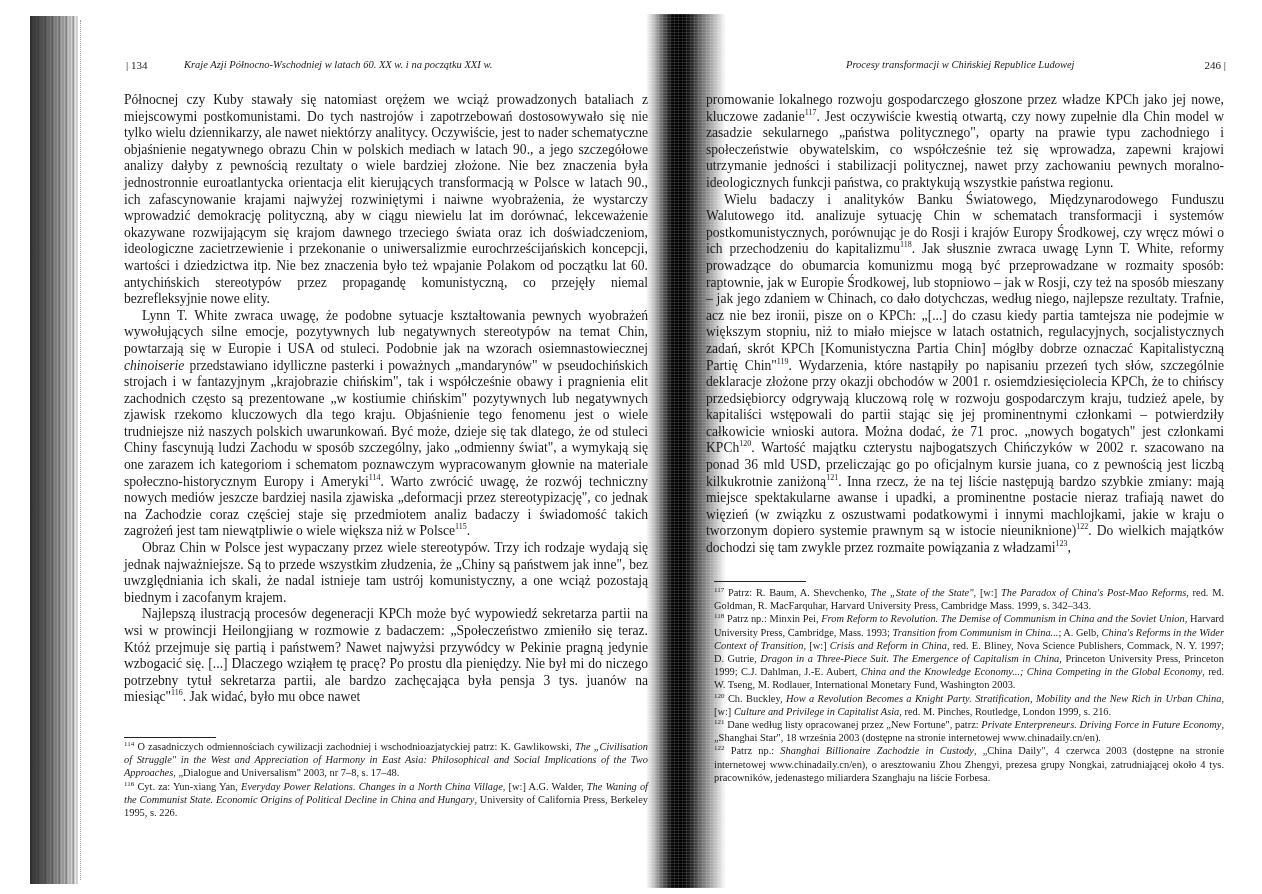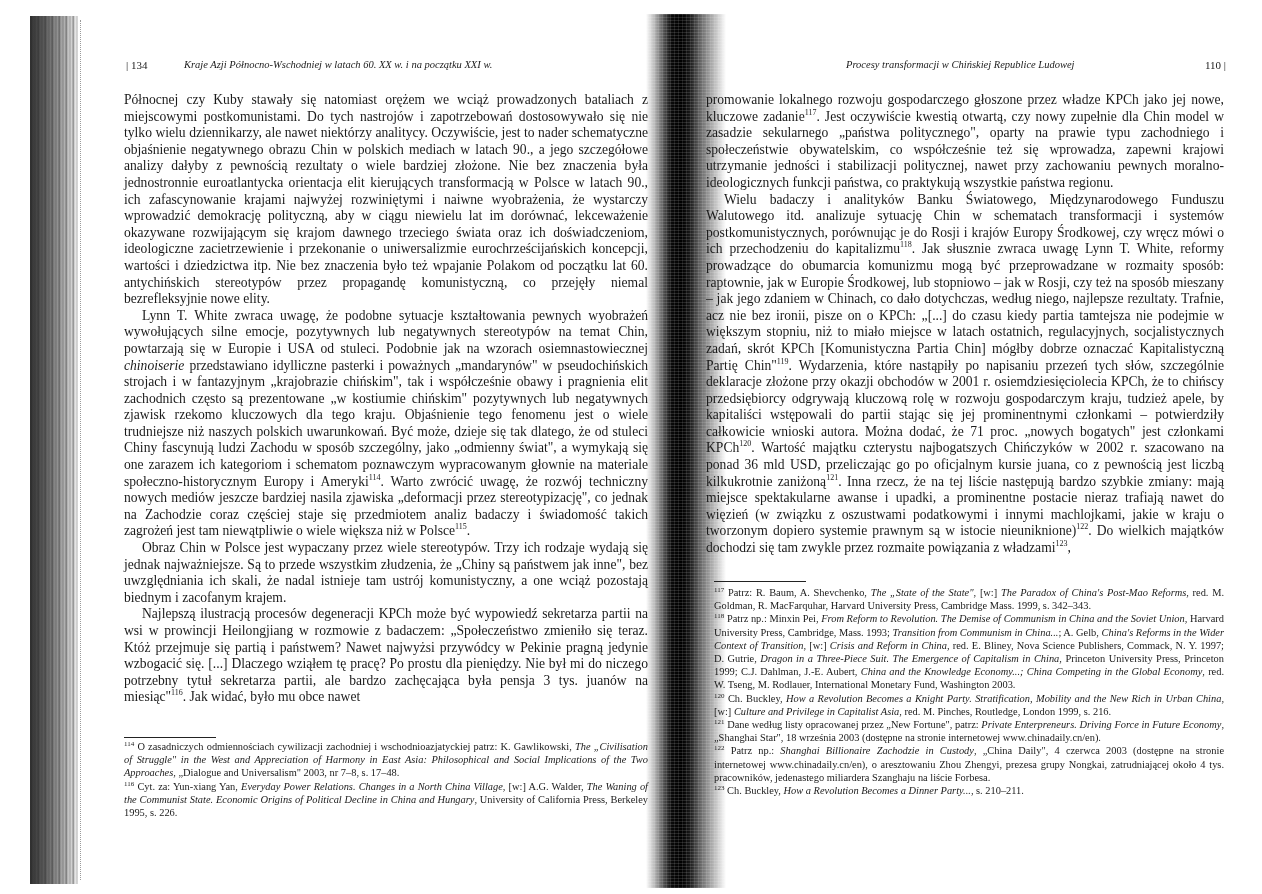--- a/index.html
+++ b/index.html
@@ -111,32 +111,31 @@
     <div class="fn-rule"></div>
     <div class="footnotes">
       <p><sup>114</sup><span> O zasadniczych odmiennościach cywilizacji zachodniej i wschodnioazjatyckiej patrz: K. Gawlikowski, </span><i>The „Civilisation of Struggle" in the West and Appreciation of Harmony in East Asia: Philosophical and Social Implications of the Two Approaches</i><span>, „Dialogue and Universalism" 2003, nr 7–8, s. 17–48.</span></p>
       <p><sup>116</sup><span> Cyt. za: Yun-xiang Yan, </span><i>Everyday Power Relations. Changes in a North China Village</i><span>, [w:] A.G. Walder, </span><i>The Waning of the Communist State. Economic Origins of Political Decline in China and Hungary</i><span>, University of California Press, Berkeley 1995, s. 226.</span></p>
     </div>
   </div>
 
   <div class="page page-right">
     <div class="running-head">
       <span class="title">Procesy transformacji w Chińskiej Republice Ludowej</span>
-      <span class="folio">110 |</span>
+      <span class="folio">246 |</span>
     </div>
 
     <div class="body-text">
       <p><span>promowanie lokalnego rozwoju gospodarczego głoszone przez władze KPCh jako jej nowe, kluczowe zadanie</span><sup>117</sup><span>. Jest oczywiście kwestią otwartą, czy nowy zupełnie dla Chin model w zasadzie sekularnego „państwa politycznego", oparty na prawie typu zachodniego i społeczeństwie obywatelskim, co współcześnie też się wprowadza, zapewni krajowi utrzymanie jedności i stabilizacji politycznej, nawet przy zachowaniu pewnych moralno-ideologicznych funkcji państwa, co praktykują wszystkie państwa regionu.</span></p>
       <p class="indent"><span>Wielu badaczy i analityków Banku Światowego, Międzynarodowego Funduszu Walutowego itd. analizuje sytuację Chin w schematach transformacji i systemów postkomunistycznych, porównując je do Rosji i krajów Europy Środkowej, czy wręcz mówi o ich przechodzeniu do kapitalizmu</span><sup>118</sup><span>. Jak słusznie zwraca uwagę Lynn T. White, reformy prowadzące do obumarcia komunizmu mogą być przeprowadzane w rozmaity sposób: raptownie, jak w Europie Środkowej, lub stopniowo – jak w Rosji, czy też na sposób mieszany – jak jego zdaniem w Chinach, co dało dotychczas, według niego, najlepsze rezultaty. Trafnie, acz nie bez ironii, pisze on o KPCh: „[...] do czasu kiedy partia tamtejsza nie podejmie w większym stopniu, niż to miało miejsce w latach ostatnich, regulacyjnych, socjalistycznych zadań, skrót KPCh [Komunistyczna Partia Chin] mógłby dobrze oznaczać Kapitalistyczną Partię Chin"</span><sup>119</sup><span>. Wydarzenia, które nastąpiły po napisaniu przezeń tych słów, szczególnie deklaracje złożone przy okazji obchodów w 2001 r. osiemdziesięciolecia KPCh, że to chińscy przedsiębiorcy odgrywają kluczową rolę w rozwoju gospodarczym kraju, tudzież apele, by kapitaliści wstępowali do partii stając się jej prominentnymi członkami – potwierdziły całkowicie wnioski autora. Można dodać, że 71 proc. „nowych bogatych" jest członkami KPCh</span><sup>120</sup><span>. Wartość majątku czterystu najbogatszych Chińczyków w 2002 r. szacowano na ponad 36 mld USD, przeliczając go po oficjalnym kursie juana, co z pewnością jest liczbą kilkukrotnie zaniżoną</span><sup>121</sup><span>. Inna rzecz, że na tej liście następują bardzo szybkie zmiany: mają miejsce spektakularne awanse i upadki, a prominentne postacie nieraz trafiają nawet do więzień (w związku z oszustwami podatkowymi i innymi machlojkami, jakie w kraju o tworzonym dopiero systemie prawnym są w istocie nieuniknione)</span><sup>122</sup><span>. Do wielkich majątków dochodzi się tam zwykle przez rozmaite powiązania z władzami</span><sup>123</sup><span>,</span></p>
     </div>
 
     <div class="fn-rule"></div>
     <div class="footnotes">
       <p><sup>117</sup><span> Patrz: R. Baum, A. Shevchenko, </span><i>The „State of the State"</i><span>, [w:] </span><i>The Paradox of China's Post-Mao Reforms</i><span>, red. M. Goldman, R. MacFarquhar, Harvard University Press, Cambridge Mass. 1999, s. 342–343.</span></p>
       <p><sup>118</sup><span> Patrz np.: Minxin Pei, </span><i>From Reform to Revolution. The Demise of Communism in China and the Soviet Union</i><span>, Harvard University Press, Cambridge, Mass. 1993; </span><i>Transition from Communism in China...</i><span>; A. Gelb, </span><i>China's Reforms in the Wider Context of Transition</i><span>, [w:] </span><i>Crisis and Reform in China</i><span>, red. E. Bliney, Nova Science Publishers, Commack, N. Y. 1997; D. Gutrie, </span><i>Dragon in a Three-Piece Suit. The Emergence of Capitalism in China</i><span>, Princeton University Press, Princeton 1999; C.J. Dahlman, J.-E. Aubert, </span><i>China and the Knowledge Economy...; China Competing in the Global Economy</i><span>, red. W. Tseng, M. Rodlauer, International Monetary Fund, Washington 2003.</span></p>
       <p><sup>120</sup><span> Ch. Buckley, </span><i>How a Revolution Becomes a Knight Party. Stratification, Mobility and the New Rich in Urban China</i><span>, [w:] </span><i>Culture and Privilege in Capitalist Asia</i><span>, red. M. Pinches, Routledge, London 1999, s. 216.</span></p>
       <p><sup>121</sup><span> Dane według listy opracowanej przez „New Fortune", patrz: </span><i>Private Enterpreneurs. Driving Force in Future Economy</i><span>, „Shanghai Star", 18 września 2003 (dostępne na stronie internetowej www.chinadaily.cn/en).</span></p>
       <p><sup>122</sup><span> Patrz np.: </span><i>Shanghai Billionaire Zachodzie in Custody</i><span>, „China Daily", 4 czerwca 2003 (dostępne na stronie internetowej www.chinadaily.cn/en), o aresztowaniu Zhou Zhengyi, prezesa grupy Nongkai, zatrudniającej około 4 tys. pracowników, jedenastego miliardera Szanghaju na liście Forbesa.</span></p>
-      <p><sup>123</sup><span> Ch. Buckley, </span><i>How a Revolution Becomes a Dinner Party...</i><span>, s. 210–211.</span></p>
     </div>
   </div>
 
 </div>
 
 </body></html>

